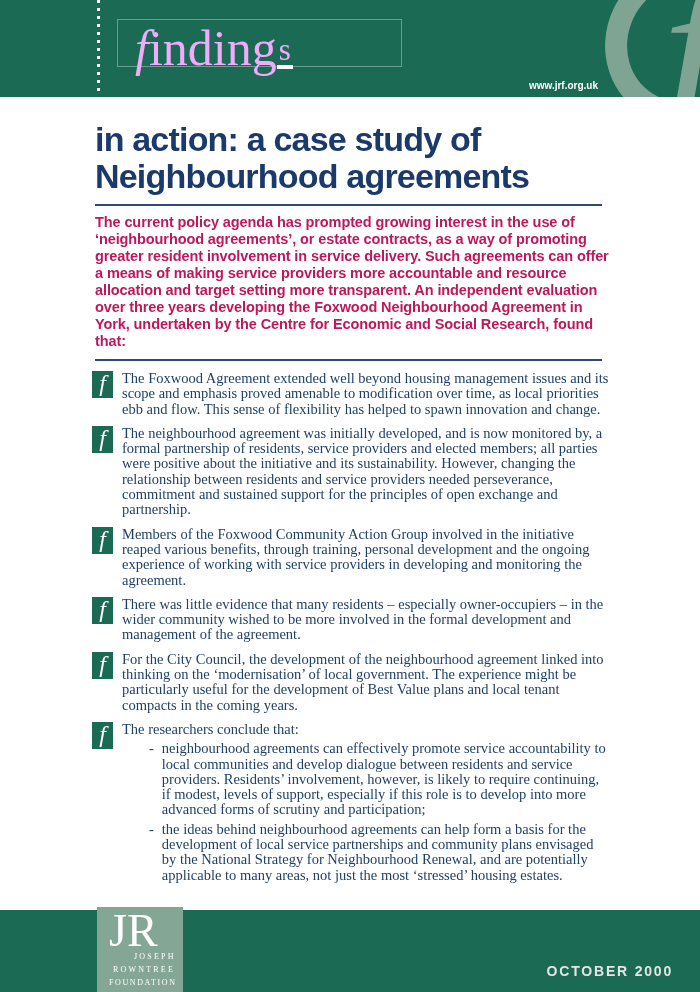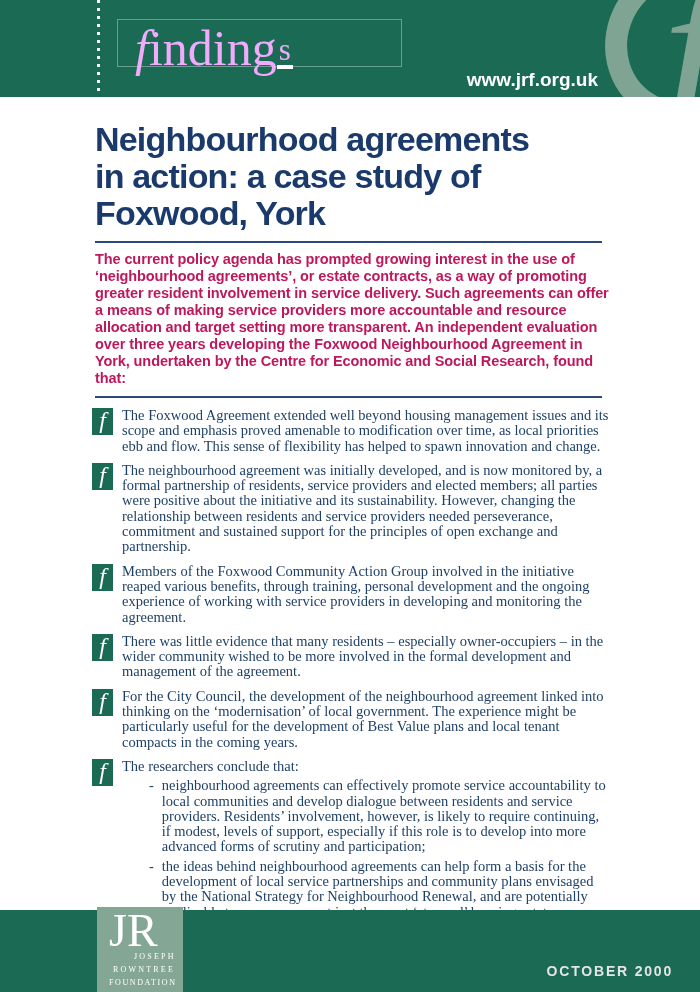--- a/index.html
+++ b/index.html
@@ -10,21 +10,21 @@
   .masthead{position:absolute;top:0;left:0;width:700px;height:97px;background:#1b6b54;overflow:hidden;}
   .dotted-divider{position:absolute;left:97px;top:0;width:3px;height:94px;
         background:repeating-linear-gradient(to bottom,#ffffff 0 3px,transparent 3px 8px);}
   .logo-box{position:absolute;left:117px;top:19px;width:285px;height:48px;box-sizing:border-box;
         border:1px solid rgba(255,255,255,.35);color:#f0abfc;
         font-family:"Liberation Serif",serif;font-size:50px;line-height:56px;padding-left:17px;
         white-space:nowrap;}
   .logo-f{font-style:italic;}
   .logo-s{display:inline-block;font-size:31px;line-height:31px;transform:translateY(-5px);
         border-bottom:4px solid #fff;padding:0 2px;}
-  .jrf-url{position:absolute;right:102px;bottom:6px;color:#fff;font-weight:bold;font-size:19px;}
+  .jrf-url{position:absolute;right:102px;bottom:6px;color:#fff;font-weight:bold;font-size:10px;}
   .big-f{position:absolute;right:-22px;top:-58px;color:#80a494;font-family:"Liberation Serif",serif;
         font-style:italic;font-size:215px;line-height:1;font-weight:normal;}
   .big-f2{position:absolute;right:-60px;top:-40px;width:110px;height:120px;border-radius:50%;
         border:22px solid #80a494;transform:rotate(25deg);}
 
   
   .content{position:absolute;left:95px;top:97px;width:517px;}
   .page-title{margin:24px 0 9px 0;color:#1b3a6c;font-size:34px;line-height:37px;font-weight:bold;
         letter-spacing:-0.8px;}
   .page-title span{display:block;}
@@ -64,23 +64,22 @@
   <header class="masthead">
     <div class="dotted-divider"></div>
     <div class="logo-box"><span class="logo-f">f</span><span>inding</span><span class="logo-s">s</span></div>
     <div class="big-f2"></div>
     <div class="big-f">f</div>
     <div class="jrf-url">www.jrf.org.uk</div>
   </header>
 
   <main class="content">
     <h1 class="page-title">
+      <span>in action: a case study of</span>
       <span>Neighbourhood agreements</span>
-      <span>in action: a case study of</span>
-      <span>Foxwood, York</span>
     </h1>
     <hr class="rule">
     <p class="intro">The current policy agenda has prompted growing interest in the use of ‘neighbourhood agreements’, or estate contracts, as a way of promoting greater resident involvement in service delivery.  Such agreements can offer a means of making service providers more accountable and resource allocation and target setting more transparent.  An independent evaluation over three years developing the Foxwood Neighbourhood Agreement in York, undertaken by the Centre for Economic and Social Research, found that:</p>
     <hr class="rule">
 
     <ul class="findings-list">
       <li class="finding">
         <span class="f-icon">f</span>
         <span class="f-text">The Foxwood Agreement extended well beyond housing management issues and its scope and emphasis proved amenable to modification over time, as local priorities ebb and flow.  This sense of flexibility has helped to spawn innovation and change.</span>
       </li>

